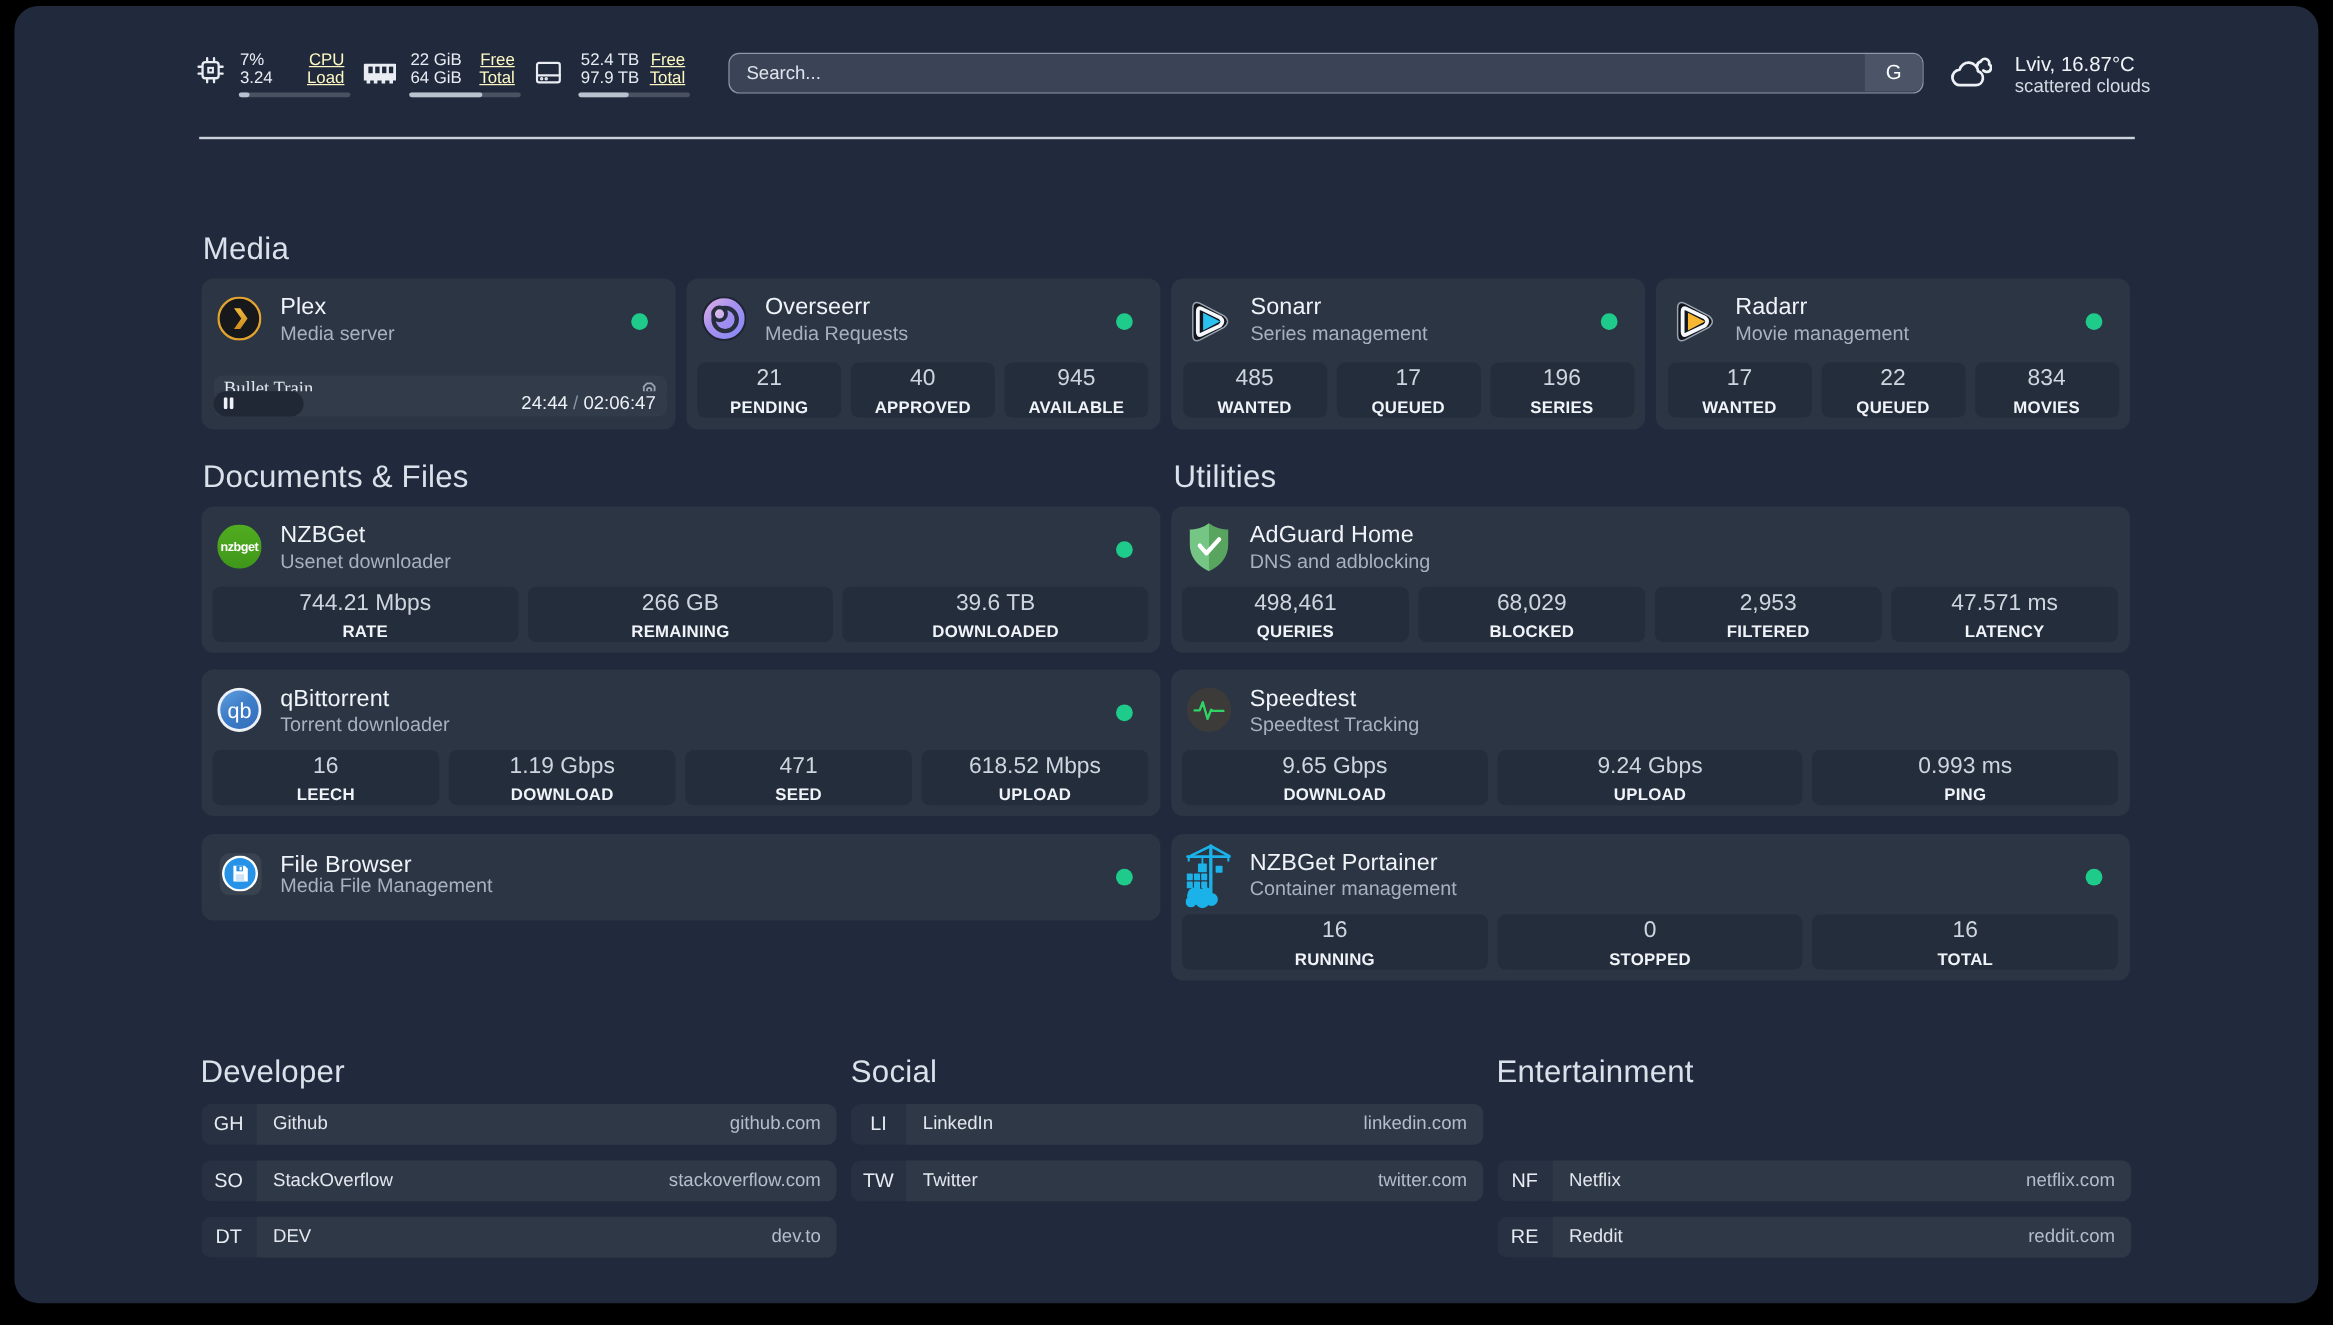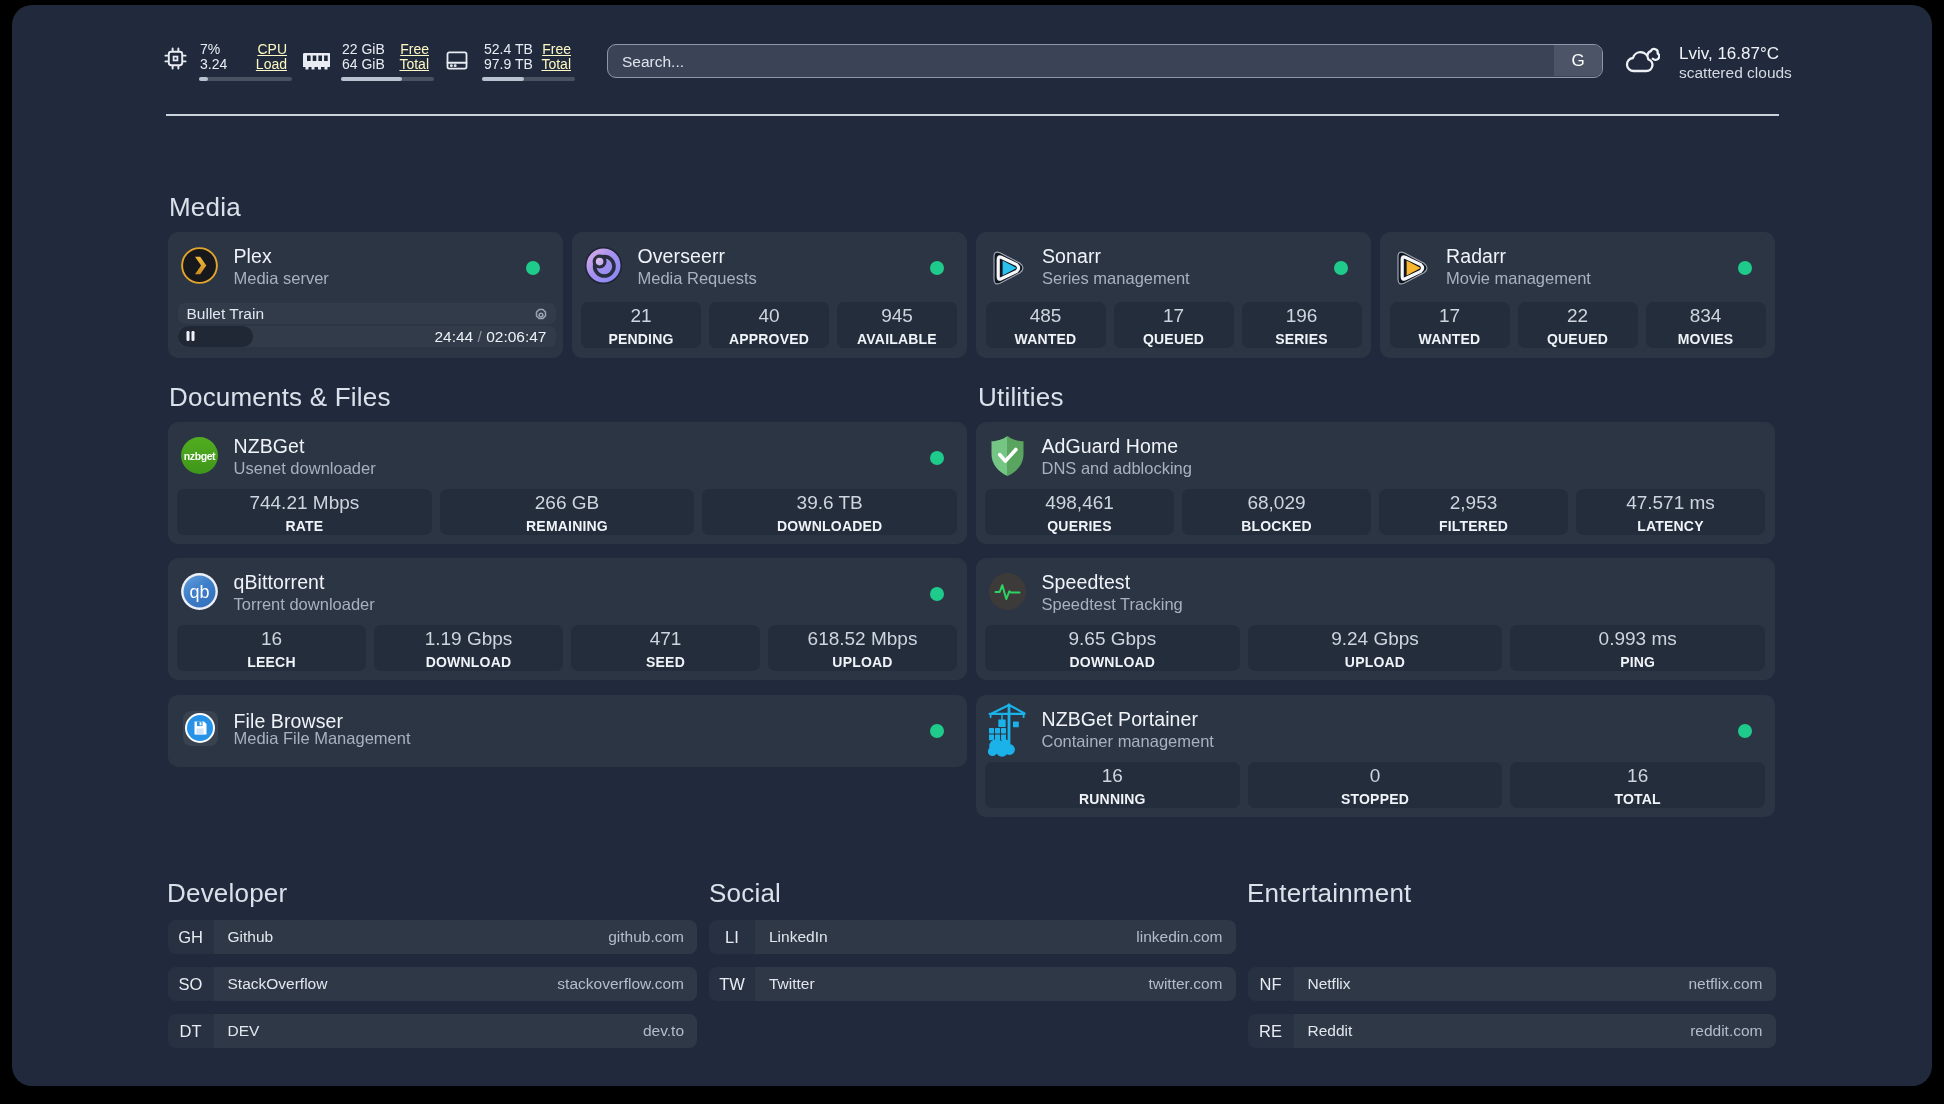--- a/index.html
+++ b/index.html
@@ -129,21 +129,21 @@
       <stop offset="0" stop-color="#f0b93a"></stop>
               <stop offset="1" stop-color="#cc8b20"></stop>
     </linearGradient>
           </defs>
     <circle cx="18.5" cy="18.5" r="17.4" fill="#17181c" stroke="#e2a42d" stroke-width="1.9"></circle>
     <path d="M14 9.8 h5.2 L25.3 18.5 L19.2 27.2 H14 L20.1 18.5 Z" fill="url(#plexg)"></path>
   </svg>
   <div class="ctitle">Plex</div>
   <div class="csub">Media server</div>
   <div class="dot"></div>
-  <div class="mrow" style="top:71px;">
+  <div class="mrow" style="top:81px;font-family:Liberation Serif, serif;">
     <div class="mtitle">Bullet Train</div>
     <svg class="abs" style="right:8px; top:4px;" width="14" height="14" viewBox="0 0 24 24" fill="none" stroke="#9aa3b1" stroke-width="2.6">
       <path d="M8.8 2.5 h6.4 l4.5 4.5 v6.4 l-4.5 4.5 H8.8 L4.3 13.4 V7 Z" transform="translate(0,1.8)"></path>
       <circle cx="12" cy="12" r="3.2" transform="translate(0,1.8)"></circle>
     </svg>
   </div>
   <div class="mrow" style="top:93.5px;">
     <div class="pfill"></div>
     <svg class="abs" style="left:8px; top:5.5px;" width="9" height="10" viewBox="0 0 9 10">
       <rect x="0.5" y="0" width="3" height="10" rx="1.2" fill="#eef1f6"></rect>

